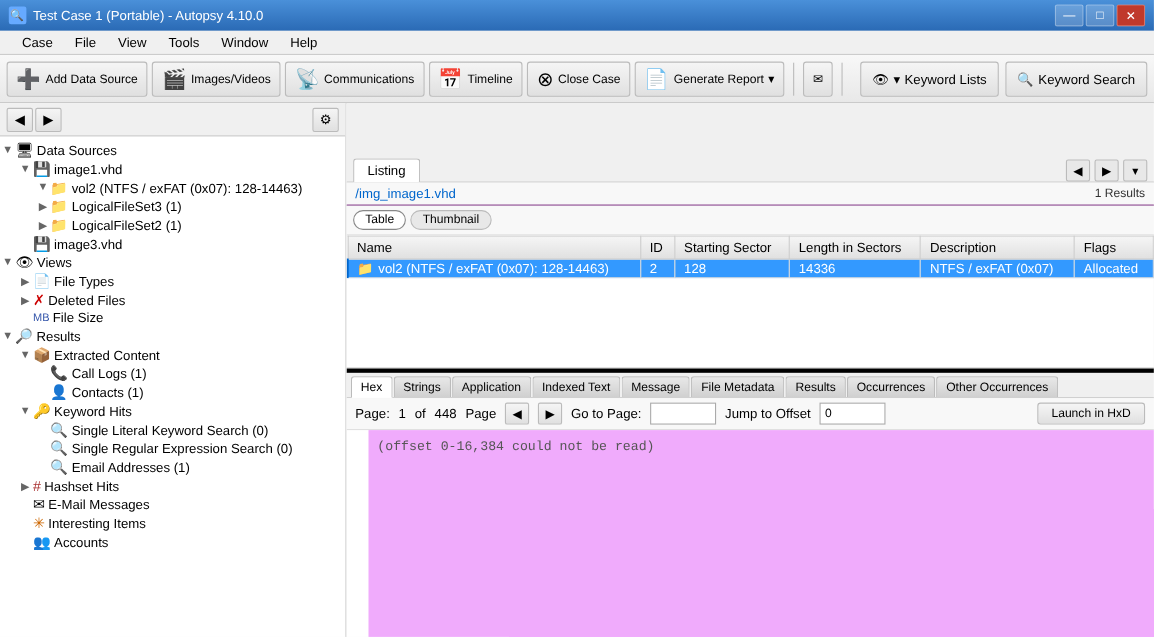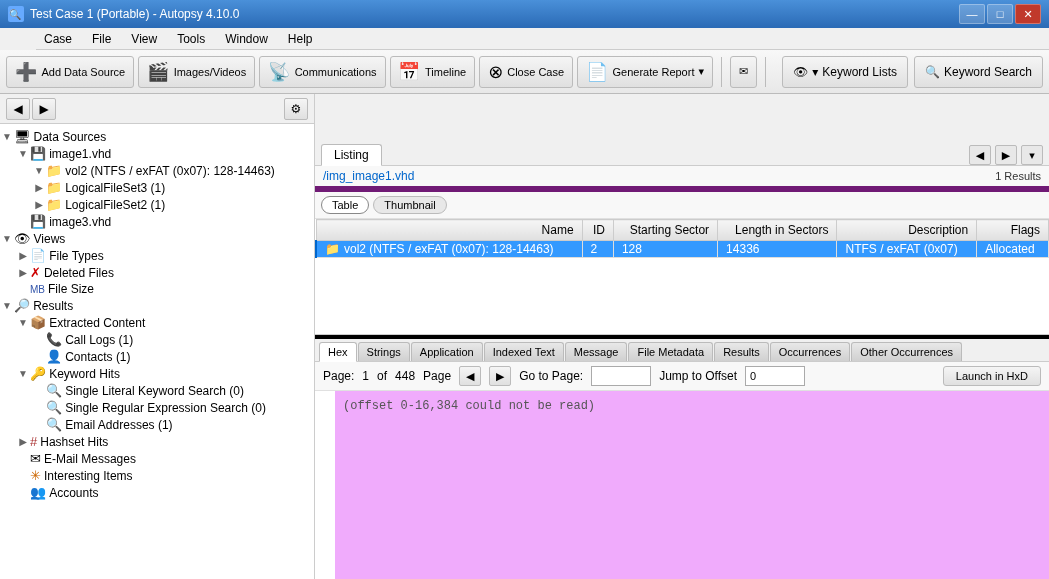--- a/index.html
+++ b/index.html
@@ -26,23 +26,22 @@
     }
     .title-btn.close { background: #c0392b; }
 
     
     .menu-bar {
       background: #f0f0f0;
       border-bottom: 1px solid #ccc;
       height: 22px;
       display: flex;
       align-items: center;
-      padding: 0 0;
+      padding: 0 12px;
       gap: 4px;
-      margin-left: 36px;
     }
     .menu-item {
       padding: 2px 8px;
       cursor: pointer;
       font-size: 12px;
       border-radius: 2px;
     }
 
     
     .toolbar {
@@ -184,21 +183,21 @@
       border-radius: 2px;
       cursor: pointer;
       display: flex; align-items: center; justify-content: center;
       font-size: 11px;
     }
     .breadcrumb {
       padding: 3px 8px;
       font-size: 12px;
       color: #0066cc;
       background: #f8f8f8;
-      border-bottom: 6px solid #701a75;
+      border-bottom: 1px solid #701a75;
       display: flex;
       justify-content: space-between;
       align-items: center;
     }
     .results-count { color: #333; font-size: 11px; }
 
     
     .table-tabs {
       display: flex;
       gap: 4px;
@@ -217,21 +216,21 @@
     .table-tab.active { background: white; border-color: #888; }
     .data-table {
       width: 100%;
       border-collapse: collapse;
       font-size: 12px;
     }
     .data-table th {
       background: linear-gradient(to bottom, #f5f5f5, #e0e0e0);
       border: 1px solid #ccc;
       padding: 3px 8px;
-      text-align: right;
+      text-align: left;
       font-weight: normal;
       cursor: pointer;
       white-space: nowrap;
     }
     .data-table td {
       border: 1px solid #ddd;
       padding: 1px 8px;
       white-space: nowrap;
     }
     .data-table tr.selected td {

